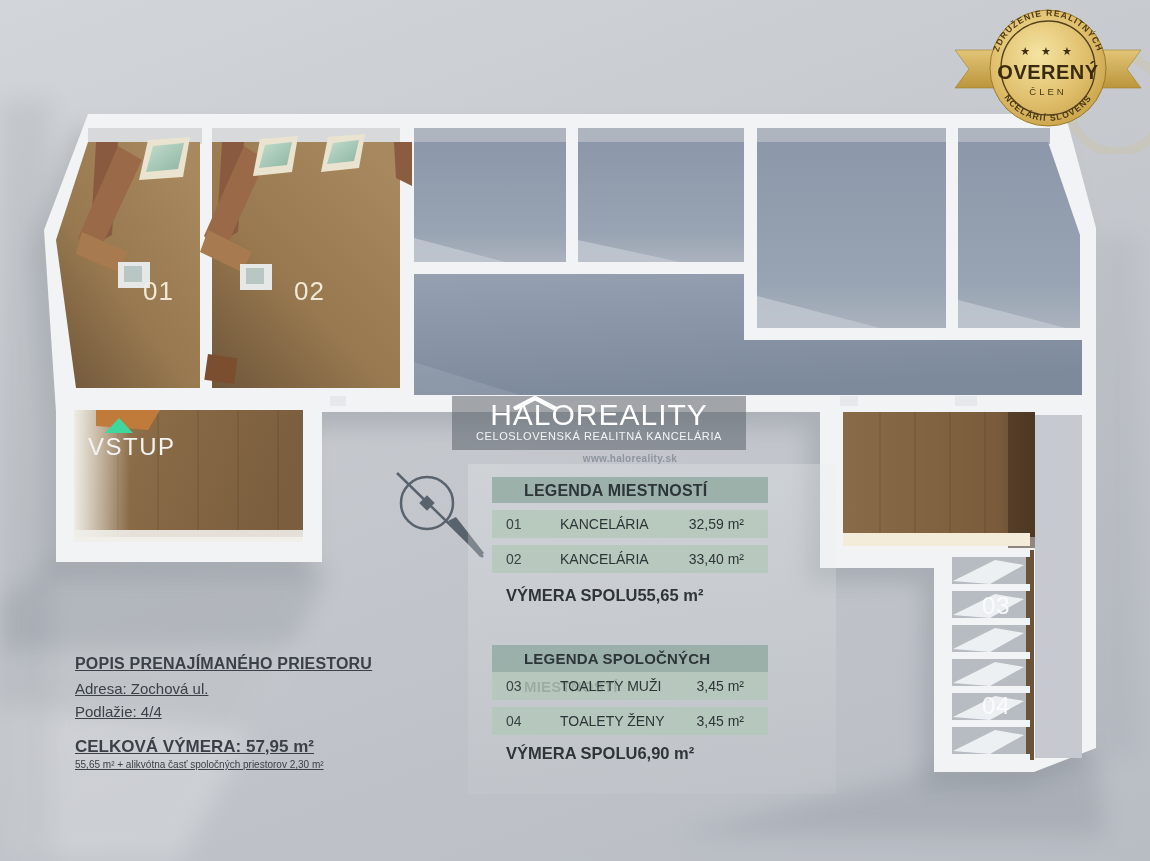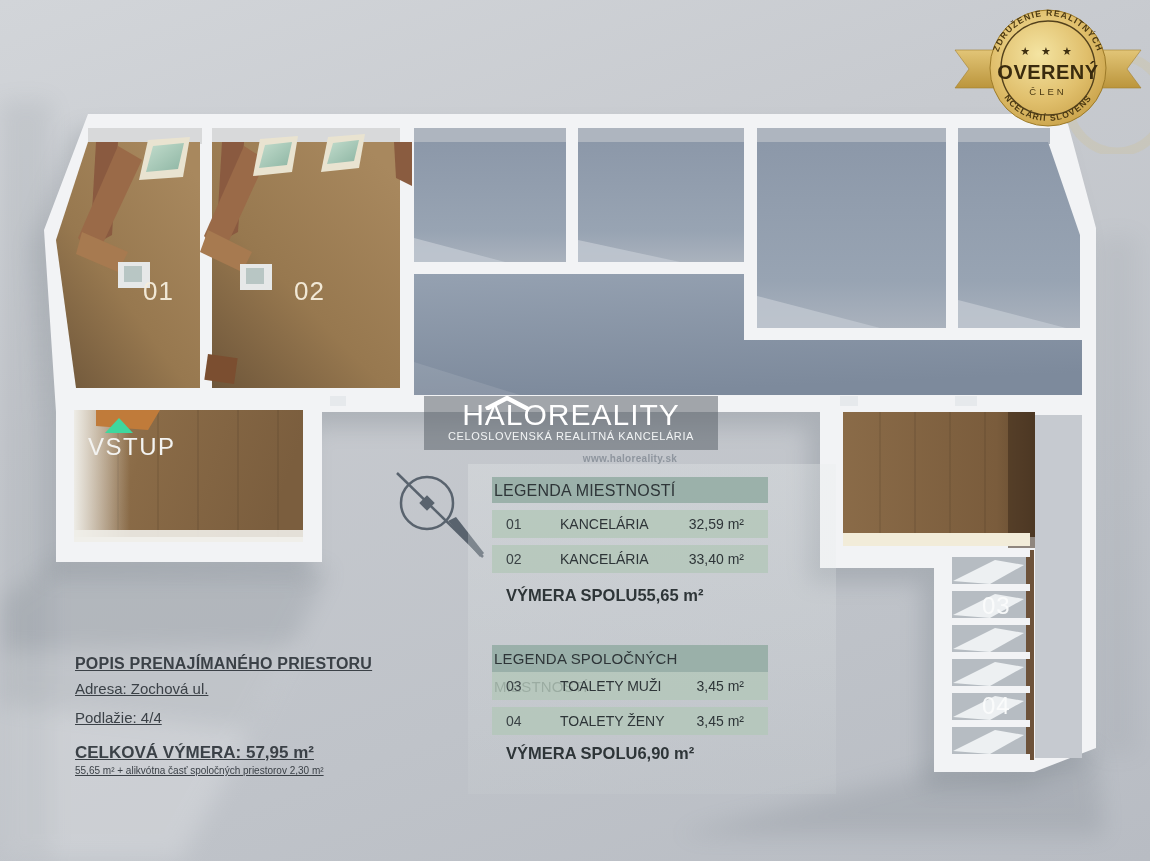--- a/index.html
+++ b/index.html
@@ -11,48 +11,48 @@
   .stage svg{display:block;}
   #plan-svg{position:absolute;left:0;top:0;}
 
   
   .plan-label{position:absolute;color:#f6eedd;font-size:26px;letter-spacing:1px;opacity:.95;}
   .plan-label.small{font-size:24px;color:#fbfcfc;}
   .vstup{position:absolute;left:88px;top:433px;color:#f3f3f1;font-size:24px;letter-spacing:1.5px;}
 
   
   .logo-band{
-    position:absolute;left:424px;top:396px;width:294px;height:54px;
+    position:absolute;left:452px;top:396px;width:294px;height:54px;
     background:rgba(86,94,102,0.52);text-align:center;color:#fff;
   }
   .logo-main{position:relative;display:inline-block;margin-top:5px;font-size:30px;font-weight:400;letter-spacing:1px;line-height:28px;}
   .roof-icon{position:absolute;left:22px;top:-6px;}
   .logo-sub{font-size:11px;letter-spacing:0.6px;margin-top:1px;color:#f2f4f5;}
   .website{position:absolute;left:555px;top:453px;width:150px;text-align:center;
     font-size:10px;font-weight:bold;color:#8e959e;letter-spacing:0.3px;}
 
   
   .legend{position:absolute;width:276px;color:#2e3538;}
   .legend .hdr{position:absolute;left:0;width:100%;height:26px;background:rgba(148,172,164,0.88);
-    font-weight:normal;font-size:16px;line-height:27px;padding-left:2px;box-sizing:border-box;letter-spacing:0.2px;}
+    font-weight:bold;font-size:16px;line-height:27px;padding-left:32px;box-sizing:border-box;letter-spacing:0.2px;}
   .legend.l2 .hdr{font-size:15px;height:27px;line-height:28px;margin-top:8px;}
   .legend .row{position:absolute;left:0;width:100%;height:28px;background:rgba(179,199,186,0.82);
     font-size:14px;line-height:28px;display:flex;box-sizing:border-box;padding:0 24px 0 14px;}
   .legend .row .rid{width:34px;color:#3a4245;}
   .legend .row .rlabel{flex:1;margin-left:20px;}
   .legend .row .rarea{text-align:right;}
   .legend .total{position:absolute;left:14px;width:100%;font-weight:bold;font-size:16.5px;display:flex;}
   .legend-zone{position:absolute;left:468px;top:464px;width:368px;height:330px;
     background:linear-gradient(180deg,rgba(232,236,236,0.30),rgba(214,220,220,0.12));}
 
   
   .descr{position:absolute;left:75px;top:655px;width:420px;color:#3b4147;text-decoration:underline;}
   .descr .t1{font-size:16px;font-weight:bold;letter-spacing:0.2px;}
   .descr .t2{font-size:15px;margin-top:7px;}
-  .descr .t3{font-size:15px;margin-top:12px;}
+  .descr .t3{font-size:15px;margin-top:6px;}
   .descr .t4{font-size:17px;font-weight:bold;margin-top:17px;}
   .descr .t5{font-size:10px;margin-top:2px;}
 
   #badge-svg{position:absolute;left:945px;top:2px;}
 </style>
 </head>
 <body>
 
 <div class="stage">
 

